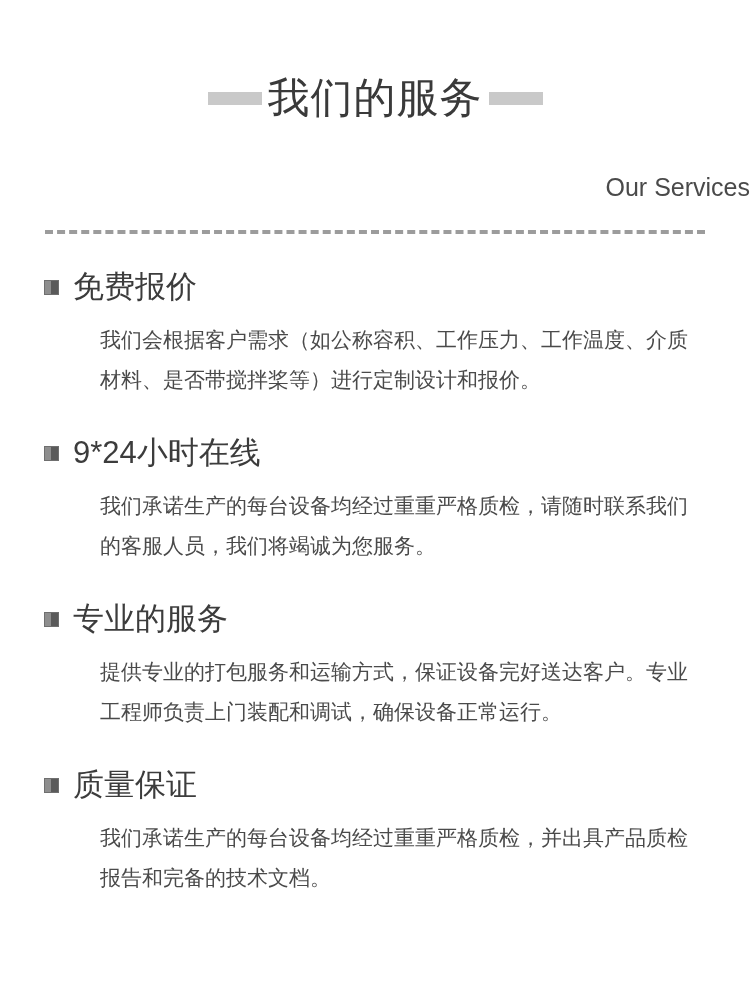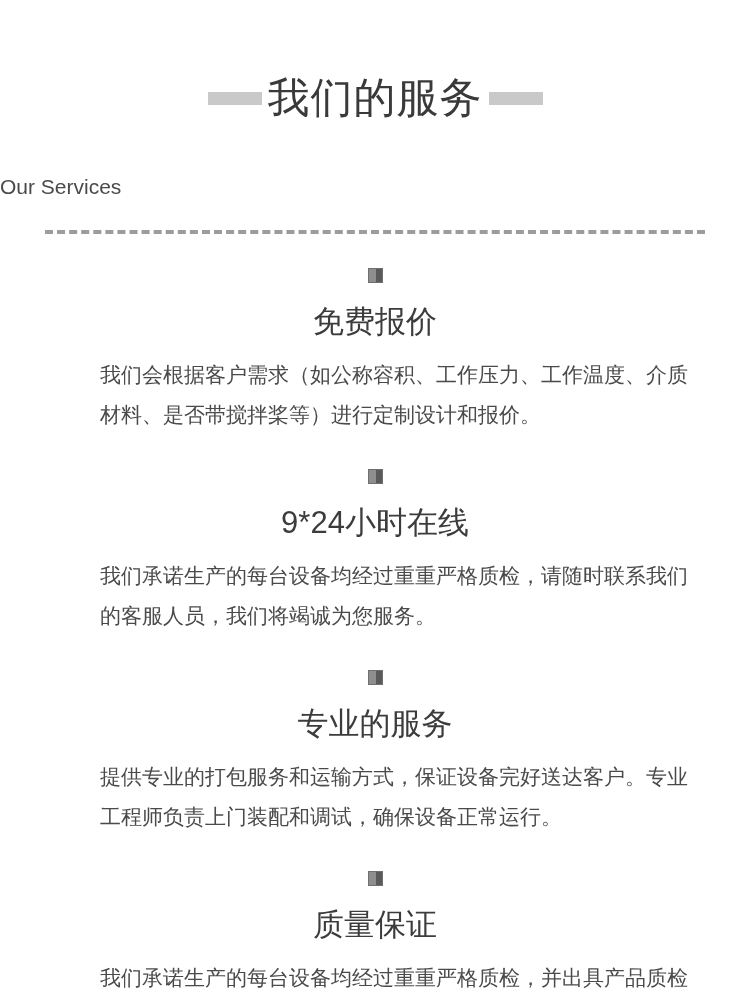--- a/index.html
+++ b/index.html
@@ -17,21 +17,21 @@
   .page {
     width: 750px;
     height: 1004px;
     box-sizing: border-box;
     position: relative;
   }
 
   
   .header {
     padding-top: 46px;
-    text-align: left;
+    text-align: right;
   }
   .title-row {
     display: flex;
     align-items: center;
     justify-content: center;
     gap: 0px;
   }
   .title-bar {
     width: 54px;
     height: 13px;
@@ -42,21 +42,21 @@
   .main-title {
     font-size: 42px;
     line-height: 48px;
     font-weight: 400;
     color: #3a3a3a;
     letter-spacing: 1px;
     white-space: nowrap;
   }
   .subtitle {
     margin-top: 22px;
-    font-size: 21px;
+    font-size: 25px;
     line-height: 30px;
     color: #4a4a4a;
     font-weight: 400;
   }
 
   
   .divider {
     margin: 28px auto 0 auto;
     width: 660px;
     height: 0;
@@ -68,22 +68,21 @@
     padding: 34px 44px 0 44px;
   }
   .section {
     margin-bottom: 34px;
   }
   .section:last-child { margin-bottom: 0; }
 
   .sec-head {
     display: flex;
     align-items: center;
-    gap: 20px;
-    flex-direction: column;
+    gap: 14px;
   }
   .bullet {
     width: 15px;
     height: 15px;
     flex: 0 0 15px;
     background: linear-gradient(to right, #8e8e8e 0 50%, #5a5a5a 50% 100%);
     border: 1px solid #6f6f6f;
     box-sizing: border-box;
   }
   .sec-title {

